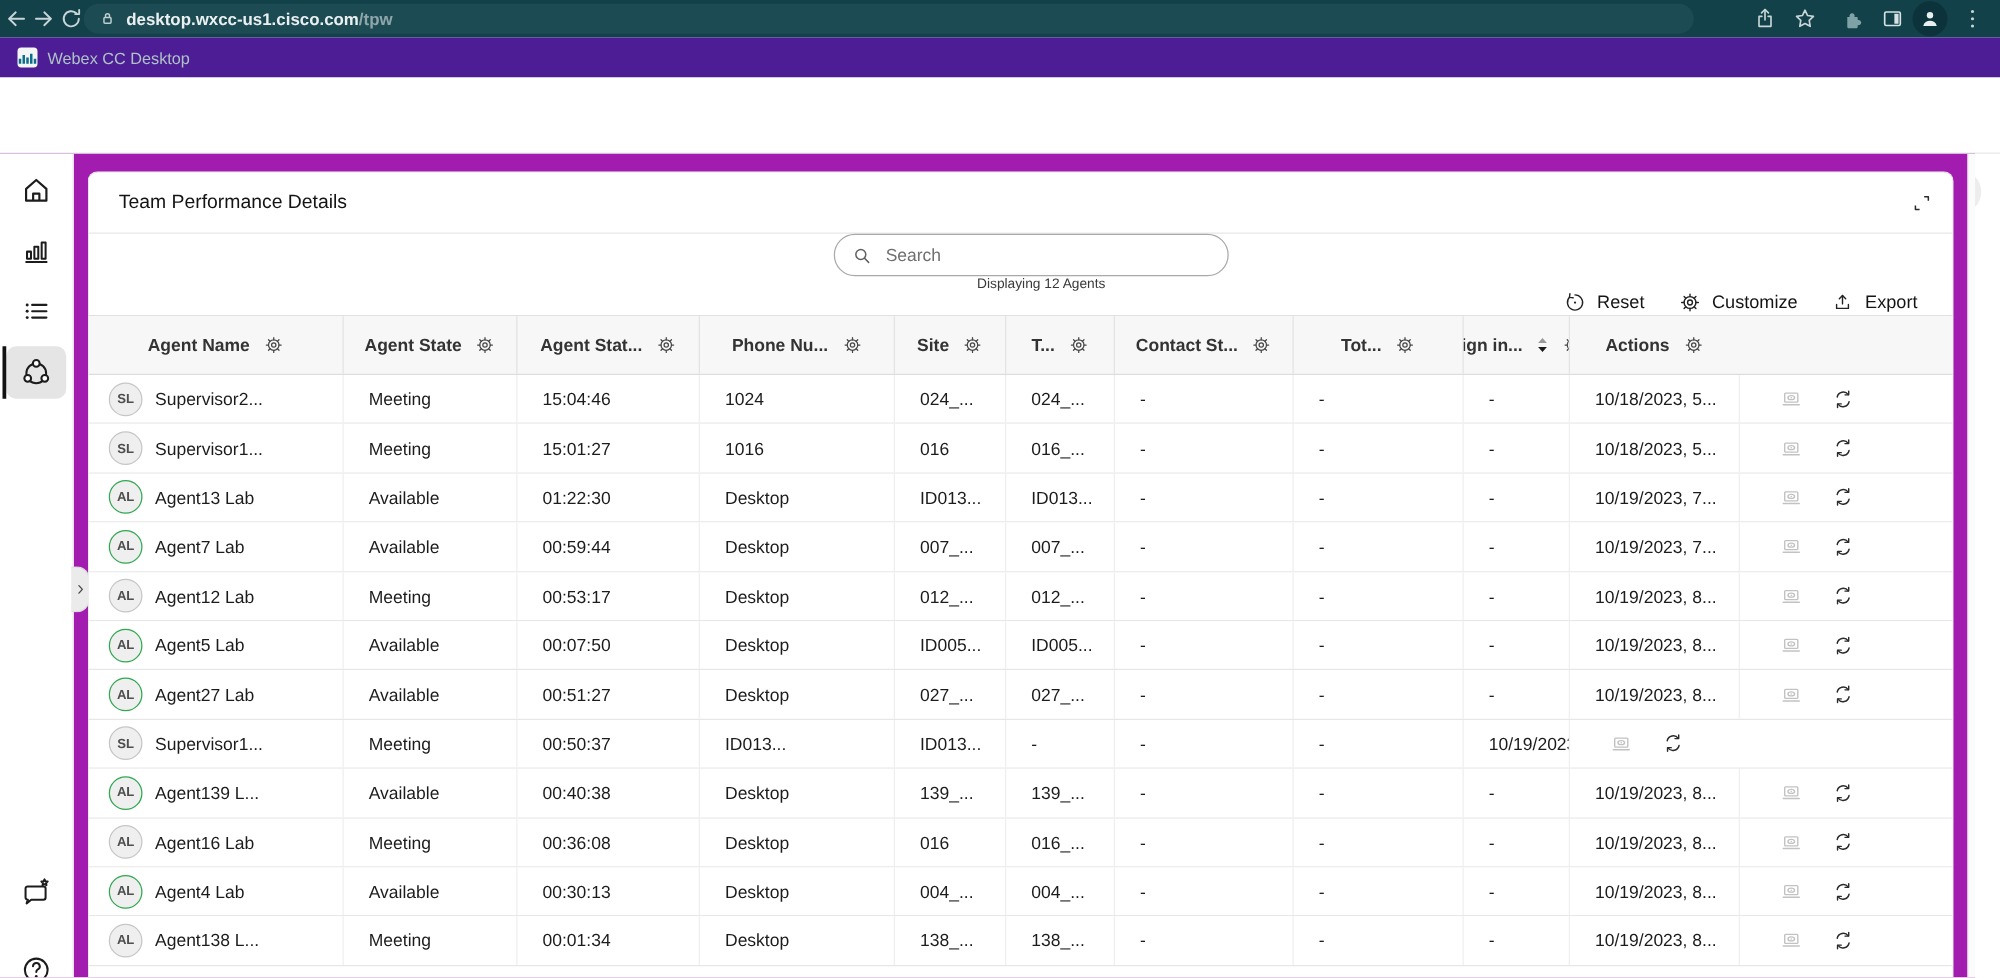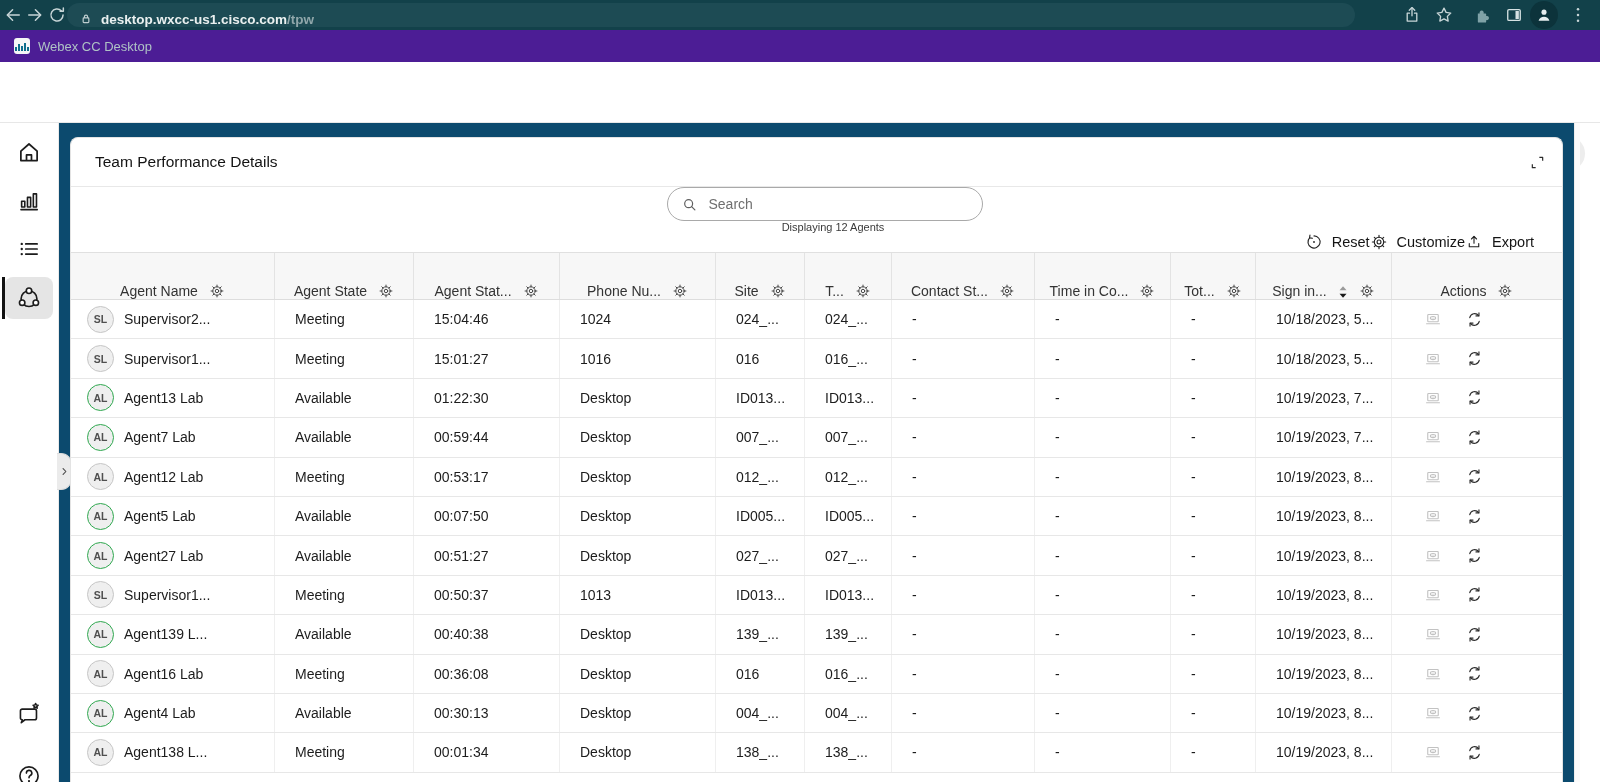--- a/index.html
+++ b/index.html
@@ -7,21 +7,21 @@
     width:1600px;height:782px;position:relative;overflow:hidden;
     font-family:"Liberation Sans",sans-serif;background:#fff;
     -webkit-font-smoothing:antialiased;
   }
   svg{display:block;}
 
   
   .chrome{position:absolute;left:0;top:0;width:1600px;height:30px;background:#12414A;}
   .chrome .navbtn{position:absolute;top:5px;width:20px;height:20px;color:#C7D5D7;}
   .urlbar{position:absolute;left:67px;top:3px;width:1288px;height:24px;border-radius:13px;
-    background:#1D4B54;display:flex;align-items:flex-end;}
+    background:#1D4B54;display:flex;align-items:center;}
   .urlbar .lock{width:16px;height:16px;margin-left:11px;color:#BFCED0;}
   .url-domain{margin-left:7px;font-size:13.5px;color:#EAF0F0;font-weight:600;}
   .url-path{font-size:13.5px;color:#8FA6AA;font-weight:600;}
   .chrome .rbtn{position:absolute;top:5px;width:20px;height:20px;color:#C7D5D7;}
   .chrome-avatar{position:absolute;left:1530px;top:1px;width:28px;height:28px;border-radius:50%;
     background:#0C333B;color:#E6EEEF;display:flex;align-items:center;justify-content:center;}
   .chrome-avatar svg{width:18px;height:18px;}
 
   
   .tabstrip{position:absolute;left:0;top:30px;width:1600px;height:32px;background:#4c1d95;
@@ -40,21 +40,21 @@
   .logo .l3{position:absolute;left:11px;top:11px;width:13px;height:13px;border-radius:50%;background:#8A57BE;}
   .logo .l4{position:absolute;left:15.5px;top:15.5px;width:4px;height:4px;border-radius:50%;background:#fff;}
   .app-title{position:absolute;left:65px;top:82px;font-size:16px;font-weight:700;color:#141414;letter-spacing:.2px;}
   .bell{position:absolute;left:1498px;top:79px;width:26px;height:26px;color:#1a1a1a;}
   .badge{position:absolute;left:1510px;top:71px;min-width:21px;height:21px;border-radius:11px;
     background:#D4371F;color:#fff;font-size:12px;display:flex;align-items:center;justify-content:center;}
   .user-avatar{position:absolute;left:1550px;top:74px;width:35px;height:35px;border-radius:50%;
     background:#EDEDED;color:#222;font-size:13px;display:flex;align-items:center;justify-content:center;}
 
   
-  .shell{position:absolute;left:0;top:123px;width:1580px;height:659px;background:#0c4a6e;overflow:hidden;}
+  .shell{position:absolute;left:0;top:123px;width:1580px;height:659px;background:#a21caf;overflow:hidden;}
   .sidebar{position:absolute;left:0;top:0;width:59px;height:659px;background:#fff;border-right:1px solid #EAEAEA;box-sizing:border-box;}
   .side-ic{position:absolute;left:16px;width:26px;height:26px;color:#1c1c1c;}
   .sel-bg{position:absolute;left:5px;top:154px;width:48px;height:42px;background:#E5E5E5;border-radius:8px;}
   .sel-bar{position:absolute;left:2px;top:154px;width:3px;height:42px;background:#121212;}
   .handle{position:absolute;left:57px;top:330px;width:15px;height:37px;background:#EBEBEB;
     border:1px solid #DCDCDC;border-left:none;border-radius:0 11px 11px 0;box-sizing:border-box;
     display:flex;align-items:center;justify-content:center;color:#4a4a4a;}
   .handle svg{width:11px;height:11px;}
 
   
@@ -67,28 +67,28 @@
 
   .toolbar{height:66px;display:flex;align-items:center;padding-left:16px;
     border-bottom:1px solid #E0E0E0;box-sizing:border-box;flex-direction:column;}
   .search{width:316px;height:34px;border:1px solid #A9A9A9;border-radius:17px;
     display:flex;align-items:center;box-sizing:border-box;background:#fff;}
   .search svg{width:17px;height:17px;margin-left:13px;color:#5f5f5f;flex:none;}
   .search input{border:none;outline:none;background:transparent;margin-left:9px;width:250px;
     font-size:14px;color:#222;font-family:"Liberation Sans",sans-serif;}
   .search input::placeholder{color:#6f6f6f;}
   .display-count{margin-left:17px;font-size:11px;color:#3a3a3a;}
-  .tb-actions{margin-left:auto;display:flex;padding-right:28px;}
+  .tb-actions{margin-left:auto;display:flex;gap:27px;padding-right:28px;}
   .tbtn{display:flex;align-items:center;gap:9px;font-size:14.5px;color:#141414;cursor:pointer;}
   .tbtn svg{width:18px;height:18px;color:#222;}
 
   
   .grid{display:grid;grid-template-columns:203px 139px 146px 156px 89px 87px 143px 136px 85px 136px minmax(0,1fr);}
   .thead{height:47px;background:#F7F7F7;border-bottom:1px solid #DDDDDD;box-sizing:border-box;}
-  .hcell{display:flex;align-items:flex-end;justify-content:center;gap:11px;overflow:hidden;box-sizing:border-box;}
+  .hcell{display:flex;align-items:center;justify-content:center;gap:11px;overflow:hidden;box-sizing:border-box;font-weight:bold;}
   .hcell + .hcell{border-left:1px solid #E3E3E3;}
   .hlabel{font-size:14px;color:#333;white-space:nowrap;}
   .hcell .gear{width:16px;height:16px;color:#474747;flex:none;}
   .hcell .sort{width:10px;height:14px;flex:none;}
 
   .trow{height:39.4px;border-bottom:1px solid #E7E7E7;box-sizing:border-box;background:#fff;}
   .tcell{display:flex;align-items:center;padding-left:20px;font-size:14px;color:#1c1c1c;
     white-space:nowrap;overflow:hidden;box-sizing:border-box;}
   .tcell + .tcell{border-left:1px solid #EFEFEF;}
   .cell-name{padding-left:16px;}
@@ -447,26 +447,20 @@
             <use href="#i-gear"></use>
           </svg>
         </div>
         <div class="hcell">
           <span class="hlabel">Contact St...</span>
           <svg class="gear">
             <use href="#i-gear"></use>
           </svg>
         </div>
         <div class="hcell">
-          <span class="hlabel">Time in Co...</span>
-          <svg class="gear">
-            <use href="#i-gear"></use>
-          </svg>
-        </div>
-        <div class="hcell">
           <span class="hlabel">Tot...</span>
           <svg class="gear">
             <use href="#i-gear"></use>
           </svg>
         </div>
         <div class="hcell">
           <span class="hlabel">Sign in...</span>
           <svg class="sort" viewBox="0 0 12 16">
             <use href="#i-sort"></use>
           </svg>
@@ -650,21 +644,20 @@
     </div>
   </div>
 
   <div class="grid trow">
     <div class="tcell cell-name">
       <span class="avatar av-busy">SL</span>
       <span>Supervisor1...</span>
     </div>
     <div class="tcell">Meeting</div>
     <div class="tcell">00:50:37</div>
-    <div class="tcell">1013</div>
     <div class="tcell">ID013...</div>
     <div class="tcell">ID013...</div>
     <div class="tcell">-</div>
     <div class="tcell">-</div>
     <div class="tcell">-</div>
     <div class="tcell">10/19/2023, 8...</div>
     <div class="tcell cell-actions">
       <svg class="act-monitor">
               <use href="#i-monitor-eye"></use>
             </svg>

